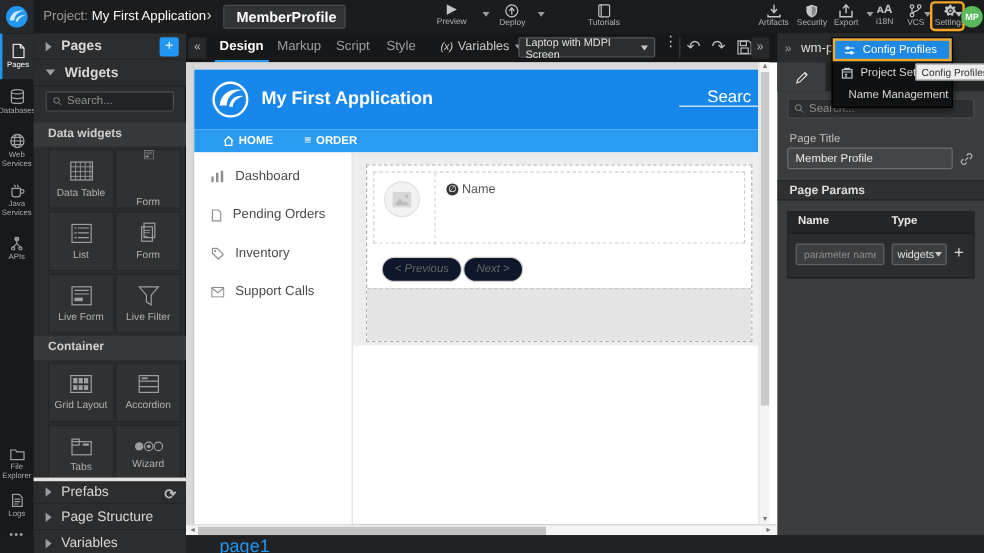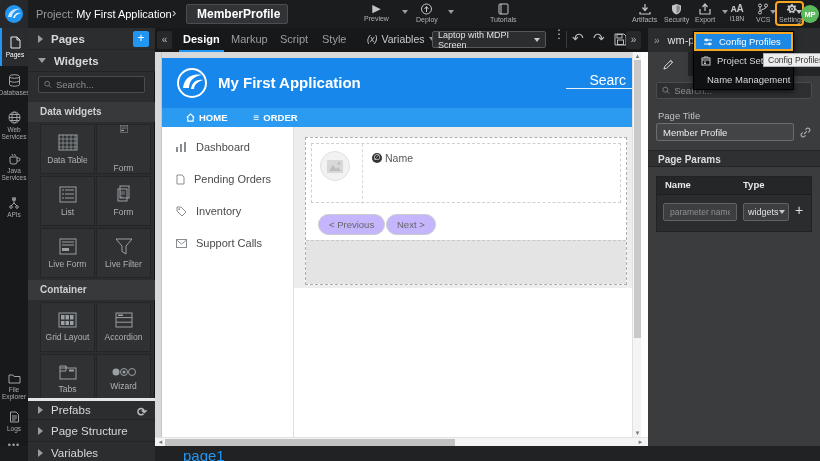--- a/index.html
+++ b/index.html
@@ -68,21 +68,21 @@
   .menu-col { position:absolute; left:7px; top:75px; width:132px; height:310px; background:#fff; border-right:1px solid #e0e0e0; }
   .menu-item { position:absolute; left:14px; display:flex; align-items:center; gap:9px; color:#4a4a4a; font-size:11px; }
   .content-gray { position:absolute; left:139px; top:75px; width:338px; height:161px; background:#ededed; }
   .dash-box { position:absolute; left:11px; top:10px; width:322px; height:148px; border:1px dashed #aeaeae; background:#fff; }
   .gray-strip { position:absolute; left:0; bottom:0; width:100%; height:44px; background:#e4e4e4; border-top:1px dashed #c8c8c8; }
   .list-item { position:absolute; left:5px; top:5px; width:310px; height:60px; border:1px dashed #d0d0d0; }
   .li-avatar { position:absolute; left:8px; top:7px; width:30px; height:30px; border-radius:50%; background:#f2f2f2; border:1px solid #e0e0e0; display:flex; align-items:center; justify-content:center; }
   .li-divider { position:absolute; left:50px; top:0; height:60px; border-left:1px dashed #d8d8d8; }
   .li-name { position:absolute; left:60px; top:8px; display:flex; align-items:center; gap:3px; color:#555; font-size:10.5px; }
   .bind-dot { width:10px; height:10px; border-radius:50%; background:#333; color:#fff; font-size:8px; line-height:10px; text-align:center; display:inline-block; }
-  .pill { position:absolute; top:76px; height:21px; border:1px solid #ccc; border-radius:11px; background:#c4b5fd; color:#666; font-size:9.5px; line-height:19px; padding:0 10px; }
+  .pill { position:absolute; top:76px; height:21px; border:1px solid #ccc; border-radius:11px; background:#0f172a; color:#666; font-size:9.5px; line-height:19px; padding:0 10px;font-style:italic; }
 
   .v-scroll { position:absolute; left:477px; top:0; width:9px; height:385px; background:#f4f4f4; border-left:1px solid #e2e2e2; }
   .v-thumb { position:absolute; left:1px; top:8px; width:7px; height:278px; background:#c9c9c9; }
   .scr-arrow { position:absolute; width:9px; text-align:center; font-size:6px; color:#777; }
   .h-scroll { position:absolute; left:155px; top:437px; width:493px; height:9px; background:#f4f4f4; border-top:1px solid #e2e2e2; }
   .h-thumb { position:absolute; left:10px; top:1px; width:290px; height:7px; background:#c2c2c2; }
 
   
   .statusbar { position:absolute; left:155px; top:446px; width:665px; height:15px; background:#202224; }
   .page-tab { position:absolute; left:28px; top:1px; color:#2196f3; font-size:15px; }

